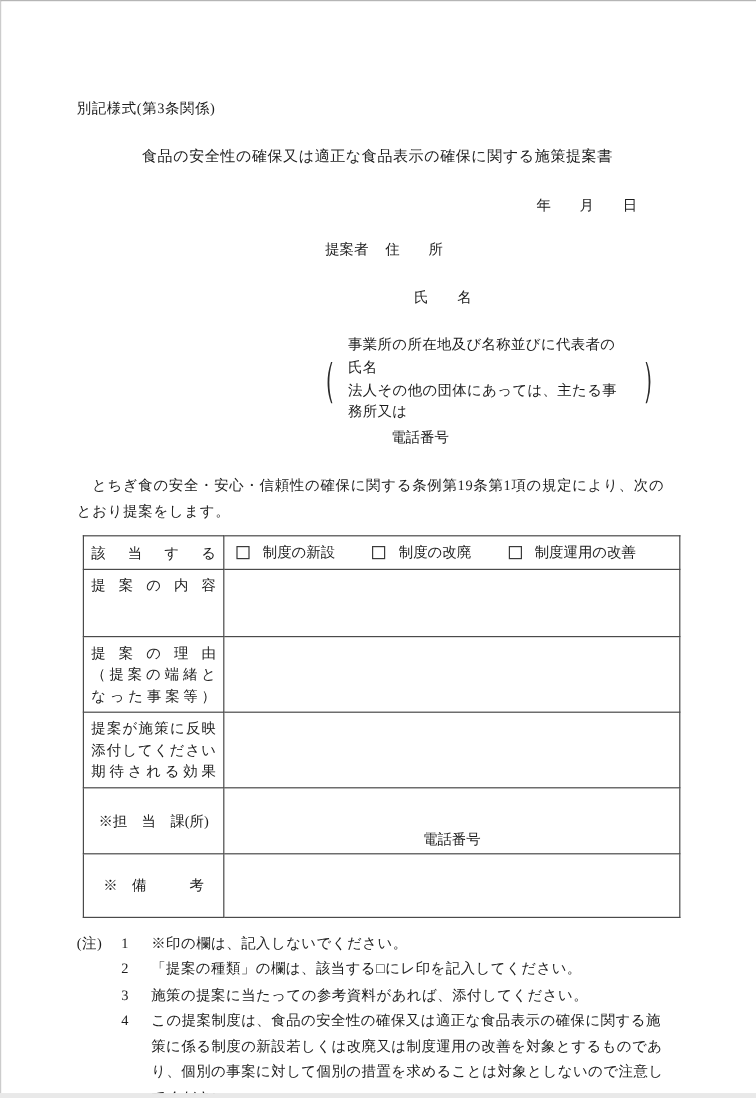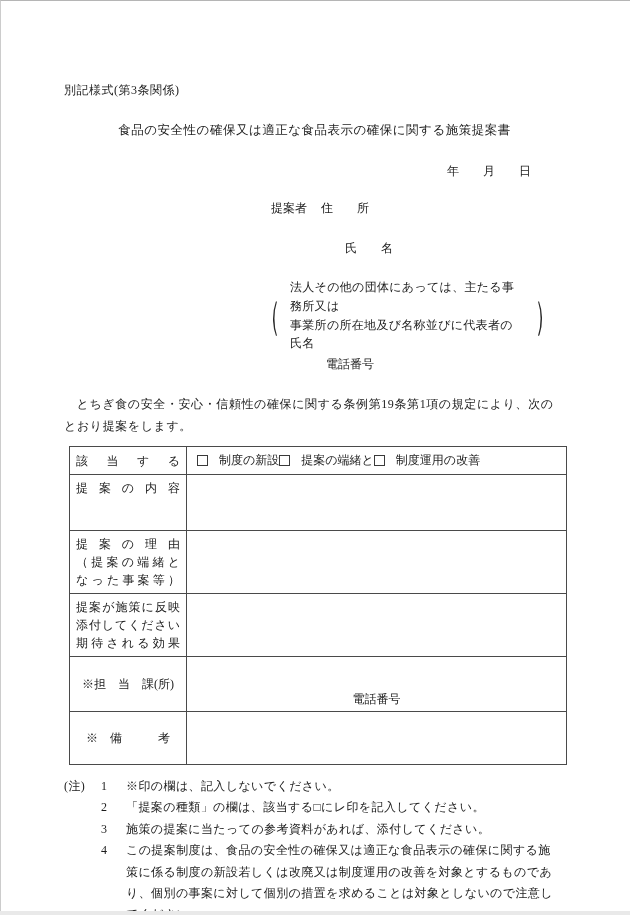--- a/index.html
+++ b/index.html
@@ -91,21 +91,21 @@
     line-height: 1.5;
   }
   .plain-label { white-space: pre; line-height: 1.5; text-align: center; }
   tr.r1 td { height: 28px; vertical-align: middle; }
   tr.r2 td { height: 56px; }
   tr.r3 td { height: 58px; }
   tr.r4 td { height: 54px; }
   tr.r5 td { height: 55px; vertical-align: middle; }
   tr.r6 td { height: 53px; vertical-align: middle; }
 
-  .cbx-row { display: flex; align-items: center; padding-left: 4px; }
+  .cbx-row { display: flex; align-items: center; gap: 31px; padding-left: 4px; }
   .cbx-item { display: inline-flex; align-items: center; gap: 11px; }
   .cbx {
     display: inline-block;
     width: 11px; height: 11px;
     border: 1px solid #3a3a3a;
     background: #fff;
   }
   .phone-in-cell {
     position: absolute;
     left: 0; right: 0; bottom: 3px;
@@ -141,22 +141,22 @@
       <div class="p-line1">
         <span>提案者</span>
         <span>住　　所</span>
       </div>
       <div class="p-line2">
         <span>氏　　名</span>
       </div>
       <div class="bracket-row">
         <span class="big-paren">（</span>
         <div class="bracket-text">
+          <div>事業所の所在地及び名称並びに代表者の氏名</div>
           <div>法人その他の団体にあっては、主たる事務所又は</div>
-          <div>事業所の所在地及び名称並びに代表者の氏名</div>
         </div>
         <span class="big-paren">）</span>
       </div>
       <div class="p-phone">
         <span>電話番号</span>
       </div>
     </div>
 
     <p class="intro">　とちぎ食の安全・安心・信頼性の確保に関する条例第19条第1項の規定により、次のとおり提案をします。</p>
 
@@ -167,21 +167,21 @@
               <div class="jlabel">該当する</div>
             </td>
         <td class="val">
           <div class="cbx-row">
             <span class="cbx-item">
               <span class="cbx"></span>
               <span>制度の新設</span>
             </span>
             <span class="cbx-item">
               <span class="cbx"></span>
-              <span>提案の端緒と</span>
+              <span>制度の改廃</span>
             </span>
             <span class="cbx-item">
               <span class="cbx"></span>
               <span>制度運用の改善</span>
             </span>
           </div>
         </td>
       </tr>
       <tr class="r2">
         <td class="th">

